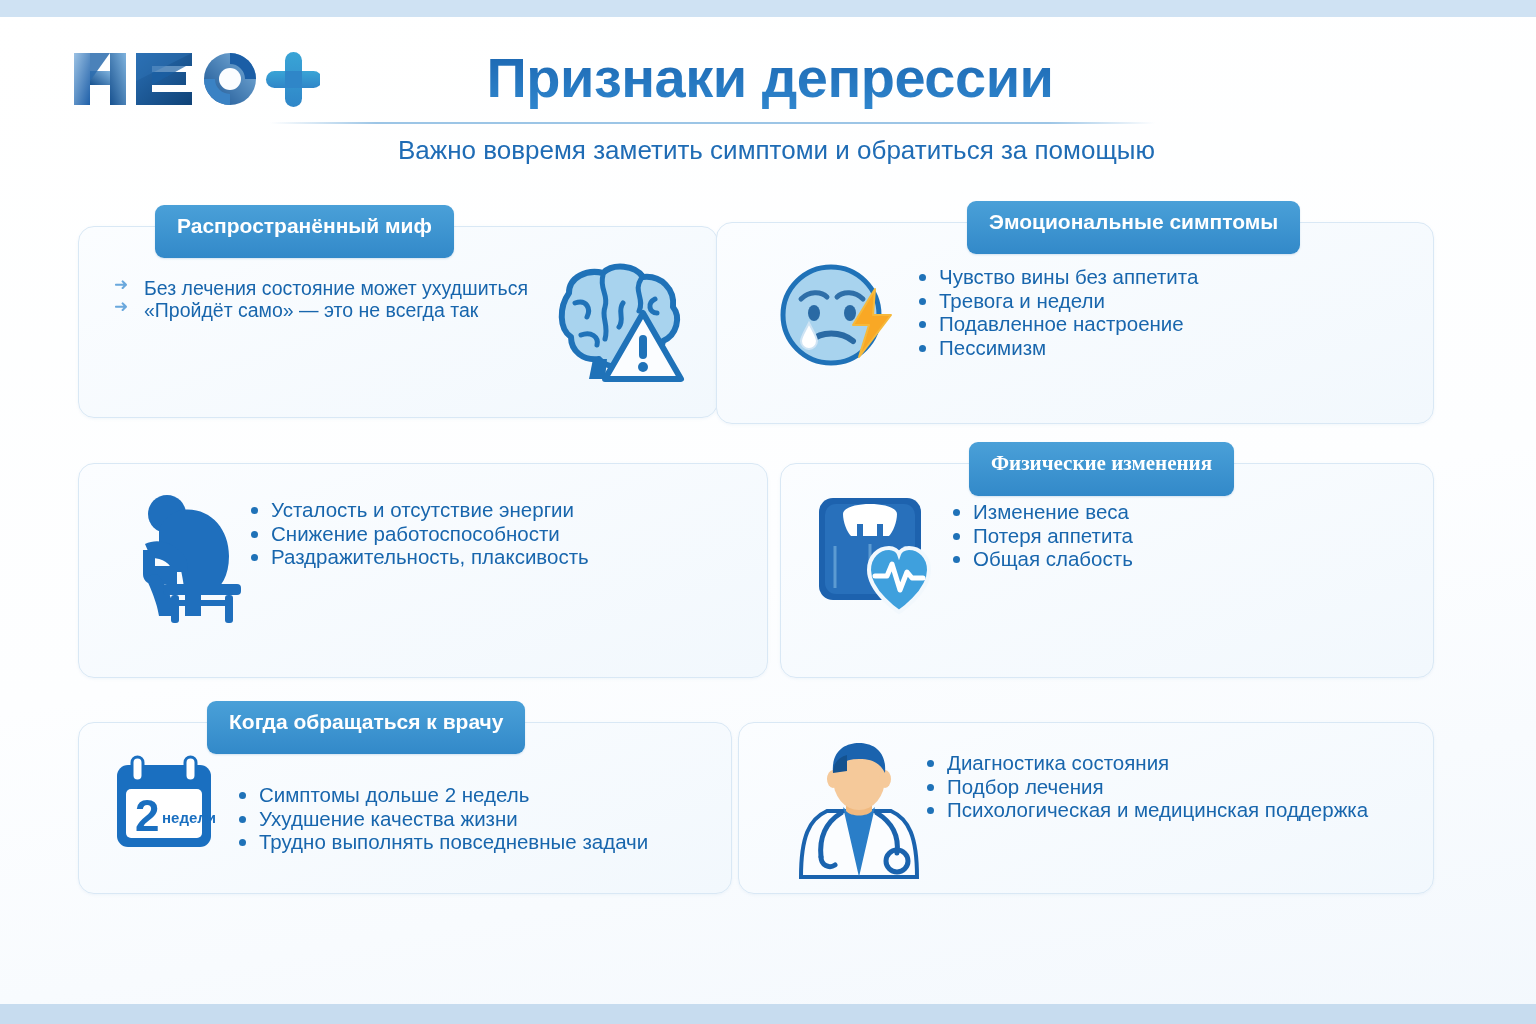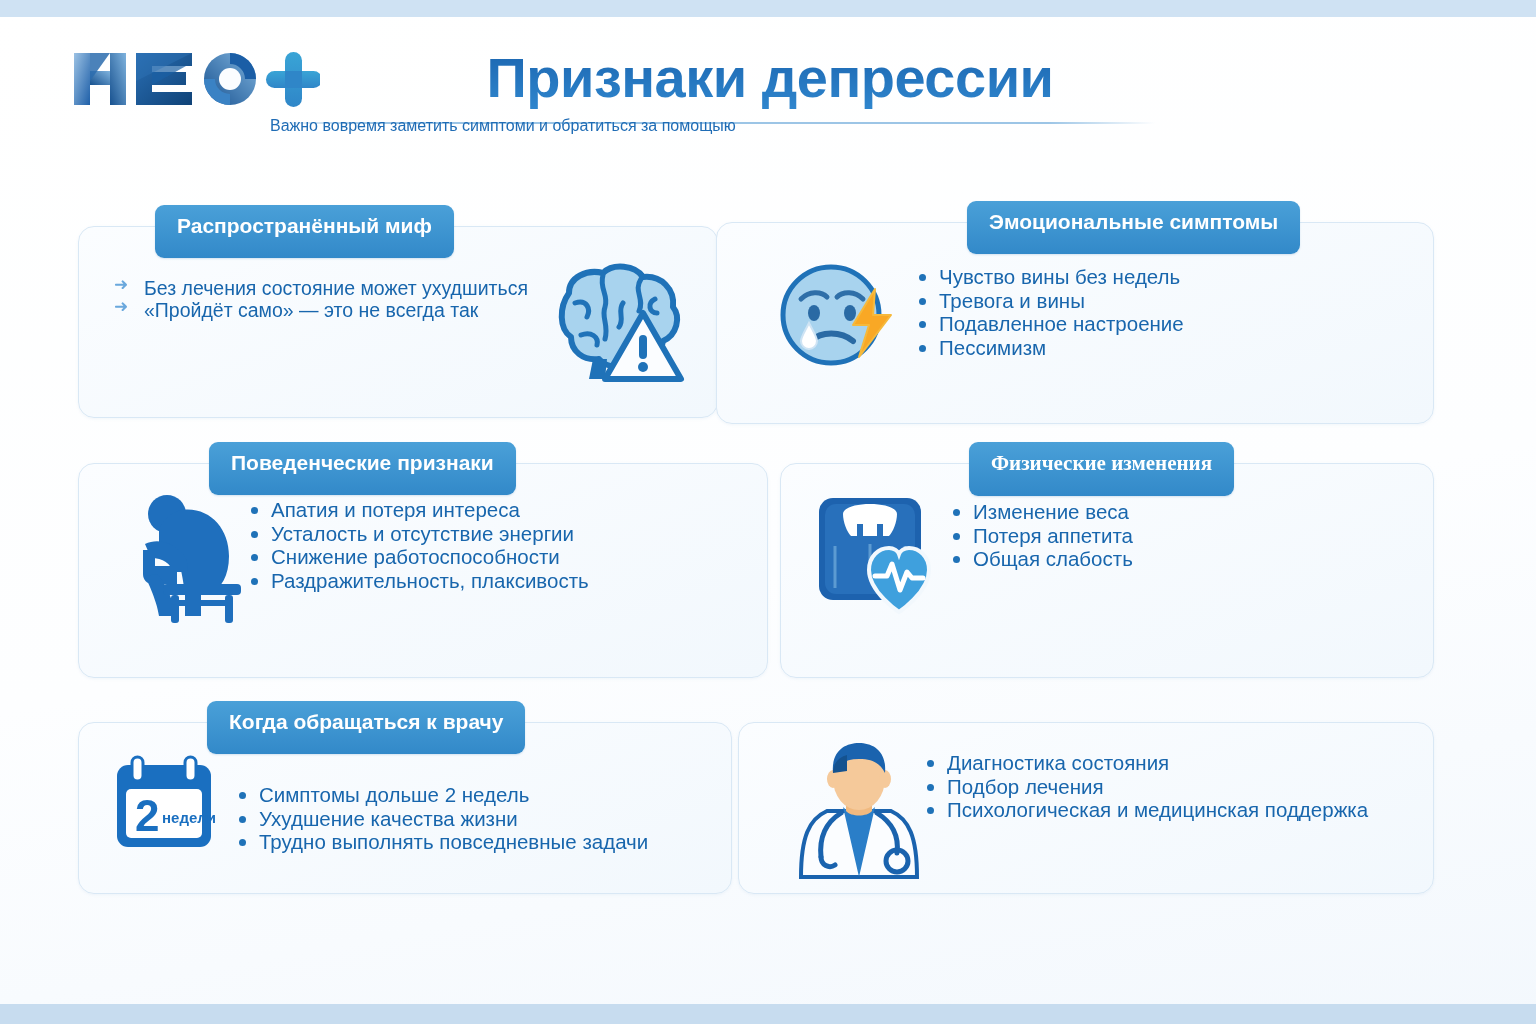--- a/index.html
+++ b/index.html
@@ -68,24 +68,24 @@
     position: absolute;
     left: 270px;
     top: 105px;
     width: 885px;
     height: 2px;
     background: linear-gradient(90deg, rgba(160,200,232,0) 0%, #9cc5e6 12%, #9cc5e6 88%, rgba(160,200,232,0) 100%);
   }
   .subtitle {
     position: absolute;
     left: 270px;
-    top: 100px;
+    top: 118px;
     width: 885px;
-    text-align: left;
-    font-size: 16px;
+    text-align: right;
+    font-size: 26px;
     color: #1f6cb5;
     white-space: nowrap;
   }
 
   
   .card {
     position: absolute;
     background: linear-gradient(160deg, #fbfdff 0%, #f2f8fd 100%);
     border: 1px solid #d9e8f5;
     border-radius: 16px;
@@ -247,30 +247,29 @@
           <path d="M30 46 C38 38 50 38 56 44" fill="none" stroke="#2f6fa8" stroke-width="5" stroke-linecap="round"></path>
           <path d="M66 44 C72 38 84 38 92 46" fill="none" stroke="#2f6fa8" stroke-width="5" stroke-linecap="round"></path>
           <ellipse cx="43" cy="60" rx="6" ry="8" fill="#2a6aa4"></ellipse>
           <ellipse cx="79" cy="60" rx="6" ry="8" fill="#2a6aa4"></ellipse>
           <path d="M40 88 C50 78 70 78 82 88" fill="none" stroke="#2a6aa4" stroke-width="6" stroke-linecap="round"></path>
           <path d="M38 70 C34 78 30 84 30 88 A8 8 0 0 0 46 88 C46 84 42 78 38 70 Z" fill="#ffffff" stroke="#cfe4f4" stroke-width="2"></path>
           <path d="M104 36 L82 72 L98 72 L88 104 L120 62 L102 62 Z" fill="#f9a825" stroke="#f6b93b" stroke-width="2" stroke-linejoin="round"></path>
         </svg>
       </div>
       <ul class="bullets" style="left:200px; top:42px; line-height:37px;">
-        <li>Чувство вины без недель</li>
-        <li>Тревога и вины</li>
+        <li>Чувство вины без аппетита</li>
+        <li>Тревога и недели</li>
         <li>Подавленное настроение</li>
         <li>Пессимизм</li>
       </ul>
     </div>
   </div>
 
   <div class="card" style="left:78px; top:463px; width:688px; height:213px;">
-    <div class="card-header" style="left:130px;">Поведенческие признаки</div>
     <div class="card-body">
       <div class="icon-slot" style="left:58px; top:24px;">
         <svg width="115" height="140" viewBox="0 0 115 140" aria-hidden="true">
           <g fill="#1f6fbd">
             <circle cx="30" cy="26" r="19"></circle>
             <path d="M44 22 C72 18 92 40 92 68 C92 88 84 100 74 106 L48 106
                      C46 92 44 78 40 70 C36 62 30 58 22 56 L22 40 C28 30 36 24 44 22 Z"></path>
             <path d="M8 56 C20 50 34 54 44 64 C50 70 52 78 50 84 L36 84 C34 76 26 70 14 70 Z"></path>
             <path d="M6 62 L6 86 C6 92 10 96 16 96 L40 96 L40 78 L18 78 L18 62 Z"></path>
             <path d="M8 88 C8 88 20 112 22 128 L38 128 C36 108 26 92 20 86 Z"></path>
@@ -278,21 +277,20 @@
           </g>
           <g fill="#1f6fbd">
             <rect x="26" y="96" width="78" height="11" rx="4"></rect>
             <rect x="34" y="107" width="8" height="28" rx="3"></rect>
             <rect x="88" y="107" width="8" height="28" rx="3"></rect>
             <rect x="34" y="112" width="62" height="6"></rect>
           </g>
         </svg>
       </div>
       <ul class="bullets" style="left:170px; top:34px; line-height:41px;">
-        <li>Апатия и потеря интереса</li>
         <li>Усталость и отсутствие энергии</li>
         <li>Снижение работоспособности</li>
         <li>Раздражительность, плаксивость</li>
       </ul>
     </div>
   </div>
 
   <div class="card" style="left:780px; top:463px; width:652px; height:213px;">
     <div class="card-header" style="left:188px;font-family:Liberation Serif, serif;">Физические изменения</div>
     <div class="card-body">

